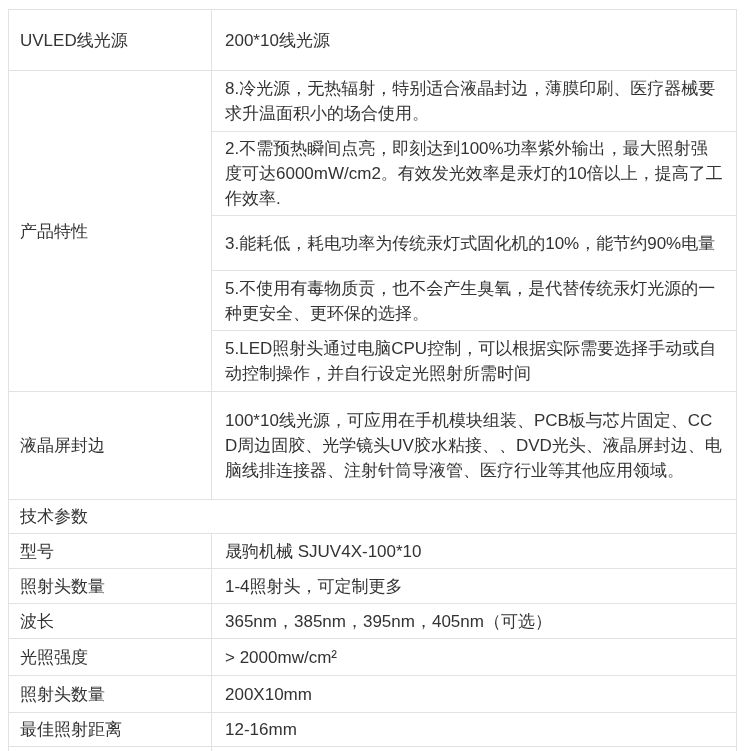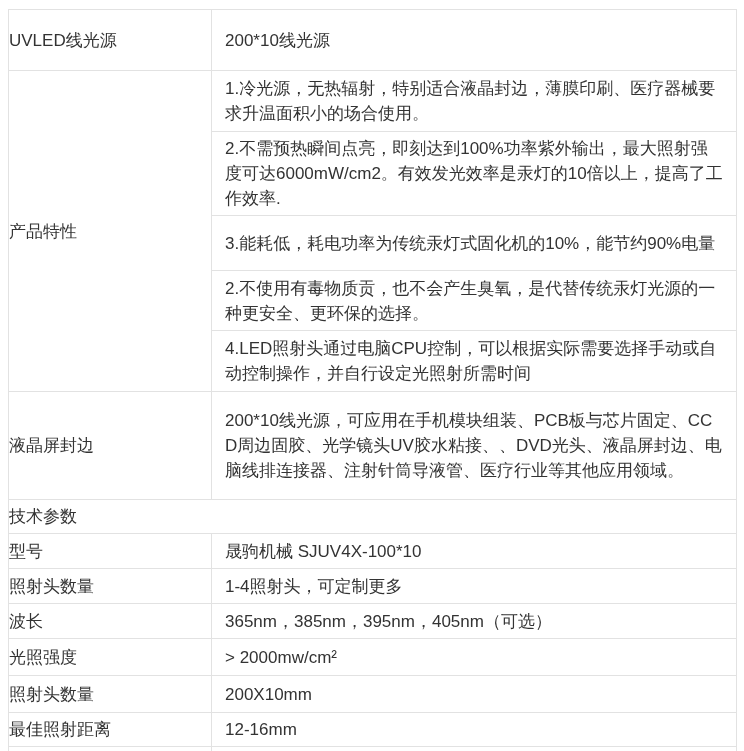--- a/index.html
+++ b/index.html
@@ -25,21 +25,21 @@
     font-size: 17px;
     line-height: 25px;
   }
   .spec-table td {
     border: 1px solid #e2e2e2;
     padding: 4px 13px;
     vertical-align: middle;
     word-break: break-all;
   }
   .spec-table td.label {
-    padding-left: 0;
+    padding-left: 11px;
   }
   col.c1 { width: 203px; }
   col.c2 { width: 525px; }
 
   tr.r-title   { height: 61px; }
   tr.r-f1      { height: 61px; }
   tr.r-f2      { height: 82px; }
   tr.r-f3      { height: 55px; }
   tr.r-f4      { height: 60px; }
   tr.r-f5      { height: 61px; }
@@ -60,38 +60,38 @@
     <col class="c2">
   </colgroup>
   <tbody>
     <tr class="r-title">
       <td class="label">UVLED线光源</td>
       <td>200*10线光源</td>
     </tr>
 
     <tr class="r-f1">
       <td class="label" rowspan="5">产品特性</td>
-      <td>1.冷光源，无热辐射，特别适合液晶封边，薄膜印刷、医疗器械要求升温面积小的场合使用。</td>
+      <td>8.冷光源，无热辐射，特别适合液晶封边，薄膜印刷、医疗器械要求升温面积小的场合使用。</td>
     </tr>
     <tr class="r-f2">
       <td>2.不需预热瞬间点亮，即刻达到100%功率紫外输出，最大照射强度可达6000mW/cm2。有效发光效率是汞灯的10倍以上，提高了工作效率.</td>
     </tr>
     <tr class="r-f3">
       <td>3.能耗低，耗电功率为传统汞灯式固化机的10%，能节约90%电量</td>
     </tr>
     <tr class="r-f4">
-      <td>2.不使用有毒物质贡，也不会产生臭氧，是代替传统汞灯光源的一种更安全、更环保的选择。</td>
+      <td>5.不使用有毒物质贡，也不会产生臭氧，是代替传统汞灯光源的一种更安全、更环保的选择。</td>
     </tr>
     <tr class="r-f5">
-      <td>4.LED照射头通过电脑CPU控制，可以根据实际需要选择手动或自动控制操作，并自行设定光照射所需时间</td>
+      <td>5.LED照射头通过电脑CPU控制，可以根据实际需要选择手动或自动控制操作，并自行设定光照射所需时间</td>
     </tr>
 
     <tr class="r-app">
       <td class="label">液晶屏封边</td>
-      <td>200*10线光源，可应用在手机模块组装、PCB板与芯片固定、CCD周边固胶、光学镜头UV胶水粘接、、DVD光头、液晶屏封边、电脑线排连接器、注射针筒导液管、医疗行业等其他应用领域。</td>
+      <td>100*10线光源，可应用在手机模块组装、PCB板与芯片固定、CCD周边固胶、光学镜头UV胶水粘接、、DVD光头、液晶屏封边、电脑线排连接器、注射针筒导液管、医疗行业等其他应用领域。</td>
     </tr>
 
     <tr class="r-tech">
       <td class="label" colspan="2">技术参数</td>
     </tr>
 
     <tr class="r-p1">
       <td class="label">型号</td>
       <td>晟驹机械 SJUV4X-100*10</td>
     </tr>

